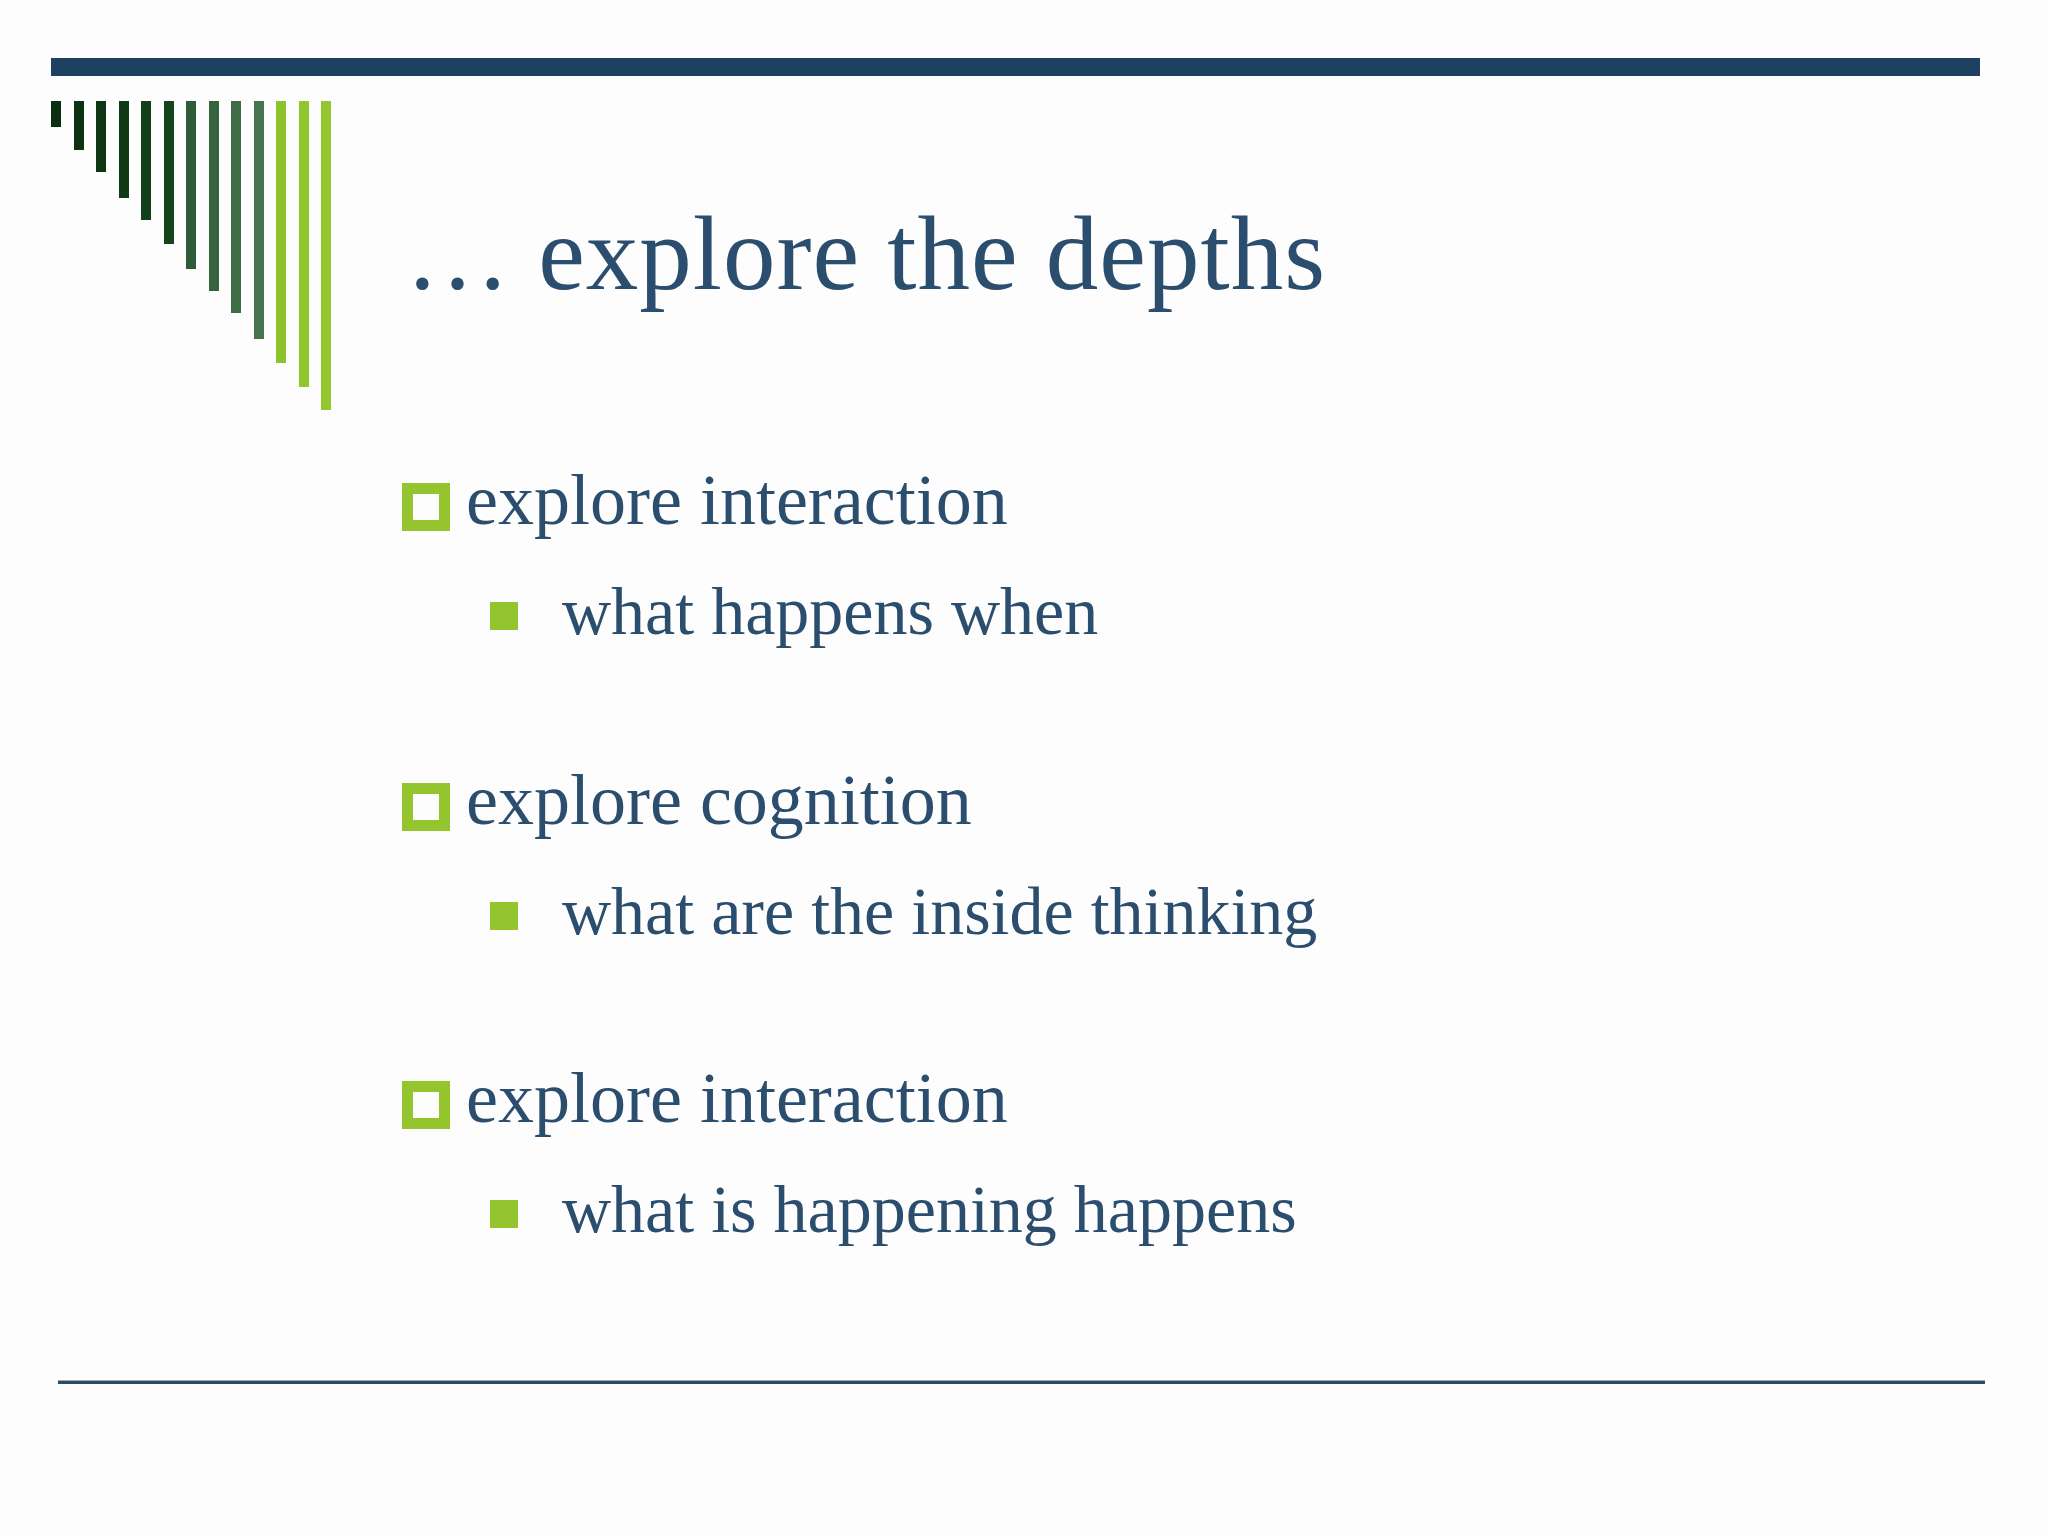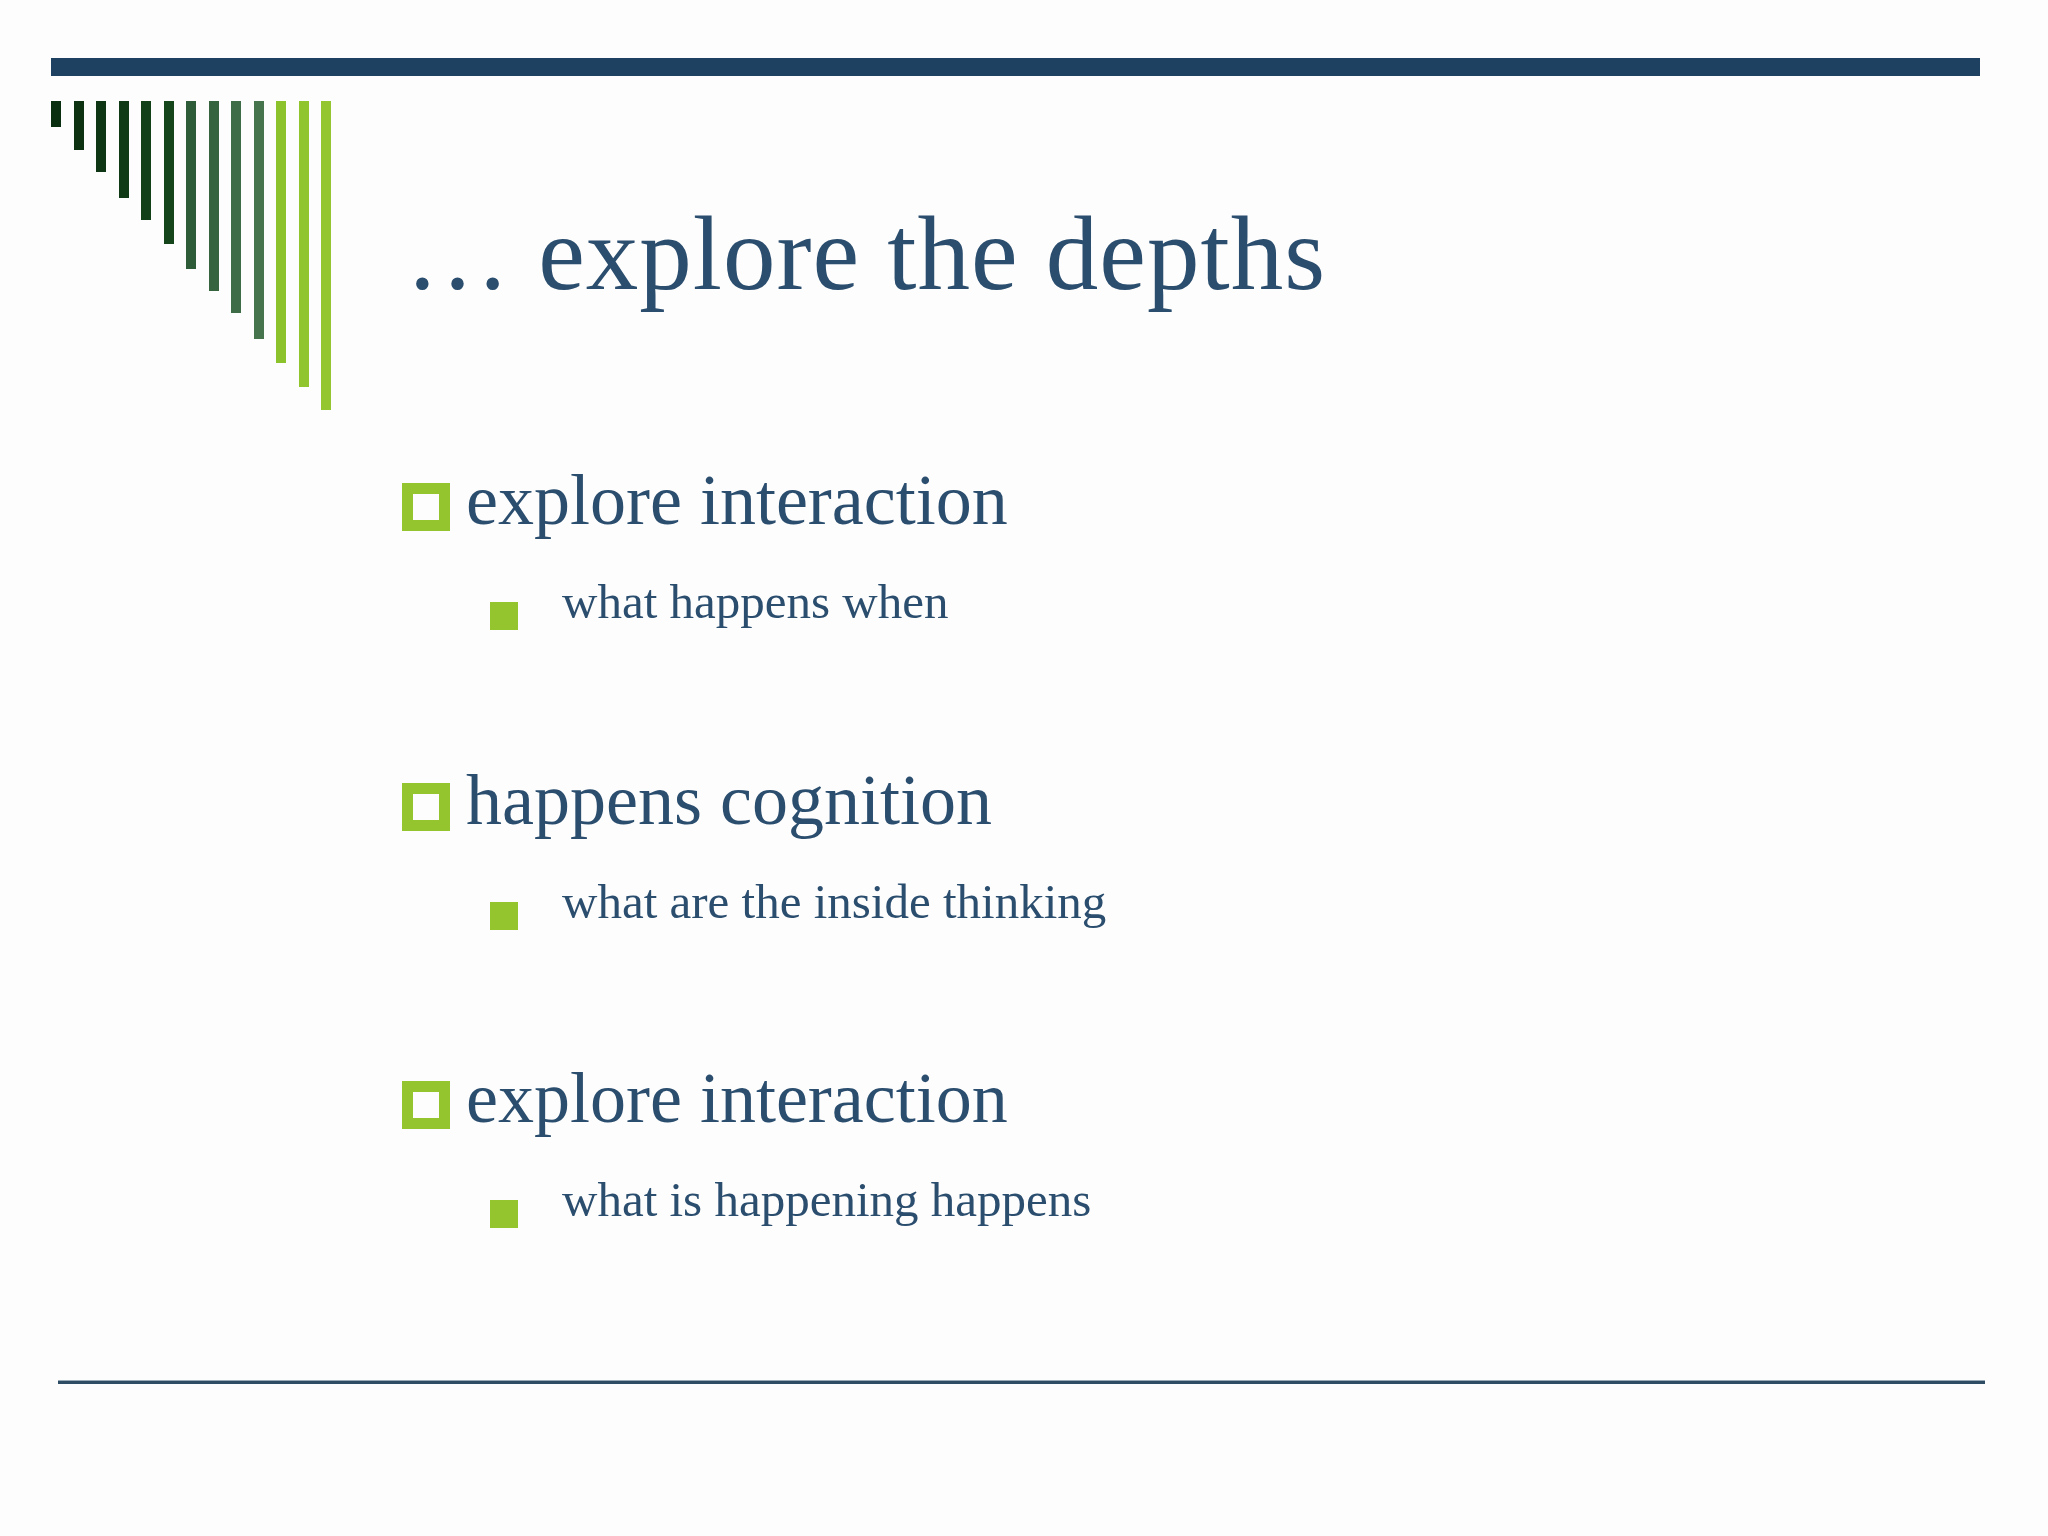--- a/index.html
+++ b/index.html
@@ -51,21 +51,21 @@
   .row-l2{
     position:absolute;left:490px;height:68px;
   }
   .row-l2 .sq{
     position:absolute;left:0;top:25px;
     width:28px;height:28px;
     background:var(--green,#94c52e);
   }
   .row-l2 .lbl{
     position:absolute;left:72px;top:0;
-    font-size:49px;line-height:1;
+    font-size:68px;line-height:1;
     color:var(--text,#2b4e6f);
     white-space:nowrap;
   }
   .footer-line{
     position:absolute;
     left:58px;top:1380px;
     width:1927px;height:3px;
     background:var(--footer,#2e4c63);
     border-top:1px solid #9aabb8;
   }
@@ -99,21 +99,21 @@
     <span class="sq"></span>
     <span class="lbl">explore interaction</span>
   </div>
   <div class="row-l2" style="top:577px">
     <span class="sq"></span>
     <span class="lbl">what happens when</span>
   </div>
 
   <div class="row-l1" style="top:764px">
     <span class="sq"></span>
-    <span class="lbl">happens cognition</span>
+    <span class="lbl">explore cognition</span>
   </div>
   <div class="row-l2" style="top:877px">
     <span class="sq"></span>
     <span class="lbl">what are the inside thinking</span>
   </div>
 
   <div class="row-l1" style="top:1062px">
     <span class="sq"></span>
     <span class="lbl">explore interaction</span>
   </div>

